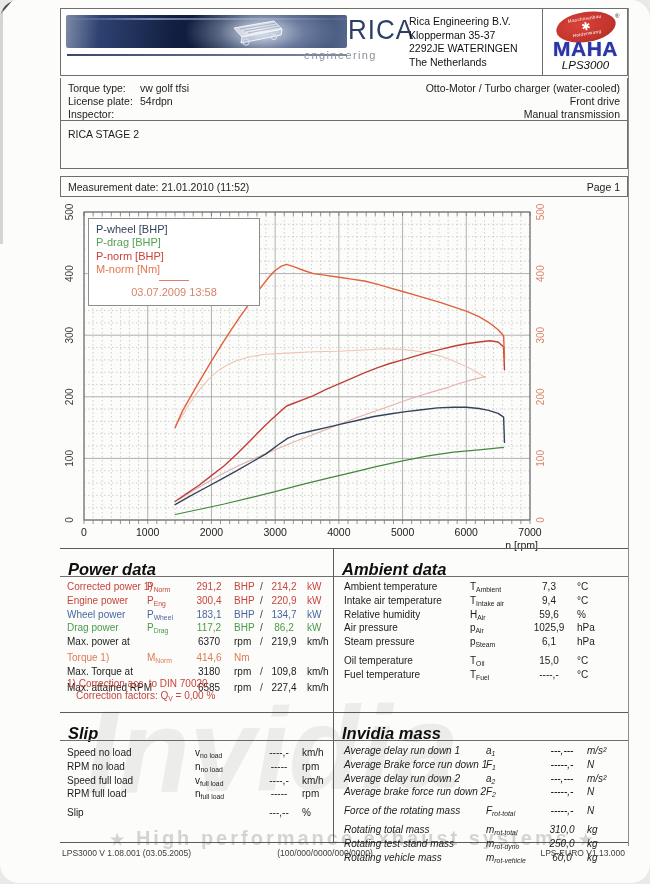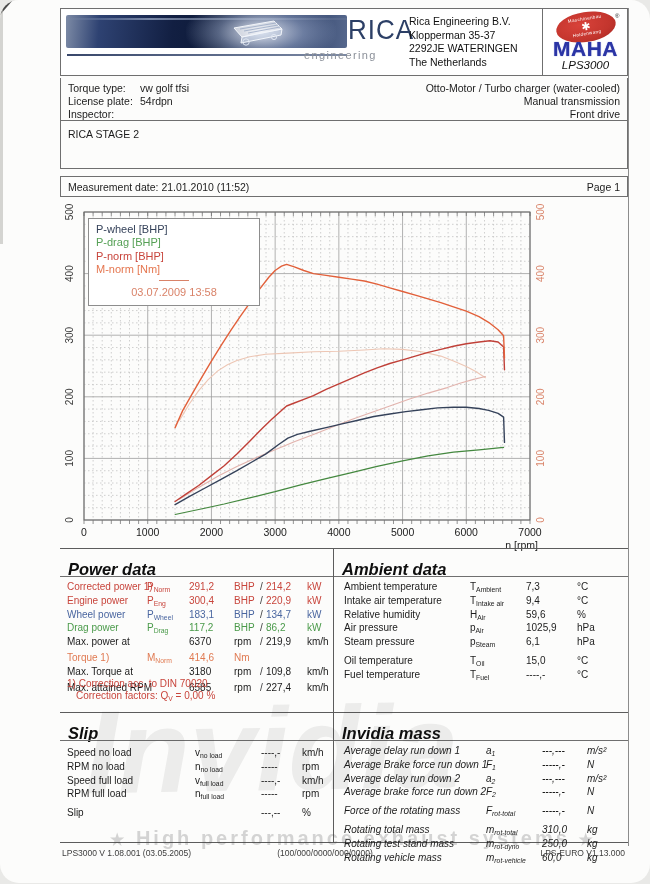--- a/index.html
+++ b/index.html
@@ -67,21 +67,21 @@
 
   
   .hline { background:#5c5c5c; height:1px; }
   .vline { background:#5c5c5c; width:1px; }
 
   
   .section-title { position:absolute; left:8px; top:12px; font-size:16.5px; font-style:italic; color:#0e0e0e;font-weight:bold; }
   .title-rule { position:absolute; left:0; top:28px; width:100%; height:1px; background:#6f6f6f; }
   .rows { position:absolute; font-size:10px; line-height:10.8px; }
   .drow { display:grid; white-space:nowrap; }
-  .drow span.num { text-align:left; padding-right:2px; }
+  .drow span.num { text-align:center; padding-right:2px; }
   .drow span.unit { padding-left:3px; }
   .drow span.slash { text-align:center; color:#3d3d3d; }
   .rgap { height:5px; }
   sub.s { font-size:6.8px; vertical-align:-2px; letter-spacing:0; }
 
   .sec-power   { left:60px;  top:548px; width:273px; height:164px; }
   .sec-power .rows { left:7px; top:34px; width:262px; }
   .sec-power .drow { grid-template-columns:80px 42px 42px 26px 9px 38px 25px; }
   .sec-ambient { left:334px; top:548px; width:294px; height:164px; }
   .sec-ambient .rows { left:10px; top:34px; width:280px; }
@@ -163,22 +163,22 @@
   </div>
 
   <div class="abs vehbox">
     <div class="veh-left">
       <div class="veh-row"><span class="lbl">Torque type:</span><span>vw golf tfsi</span></div>
       <div class="veh-row"><span class="lbl">License plate:</span><span>54rdpn</span></div>
       <div class="veh-row"><span class="lbl">Inspector:</span><span></span></div>
     </div>
     <div class="veh-right">
       <div>Otto-Motor / Turbo charger (water-cooled)</div>
+      <div>Front drive</div>
       <div>Manual transmission</div>
-      <div>Front drive</div>
     </div>
   </div>
 
   <div class="abs rembox">
     <span>RICA STAGE 2</span>
   </div>
 
   <div class="abs measbar">
     <span>Measurement date: 21.01.2010 (11:52)</span>
     <span>Page 1</span>

